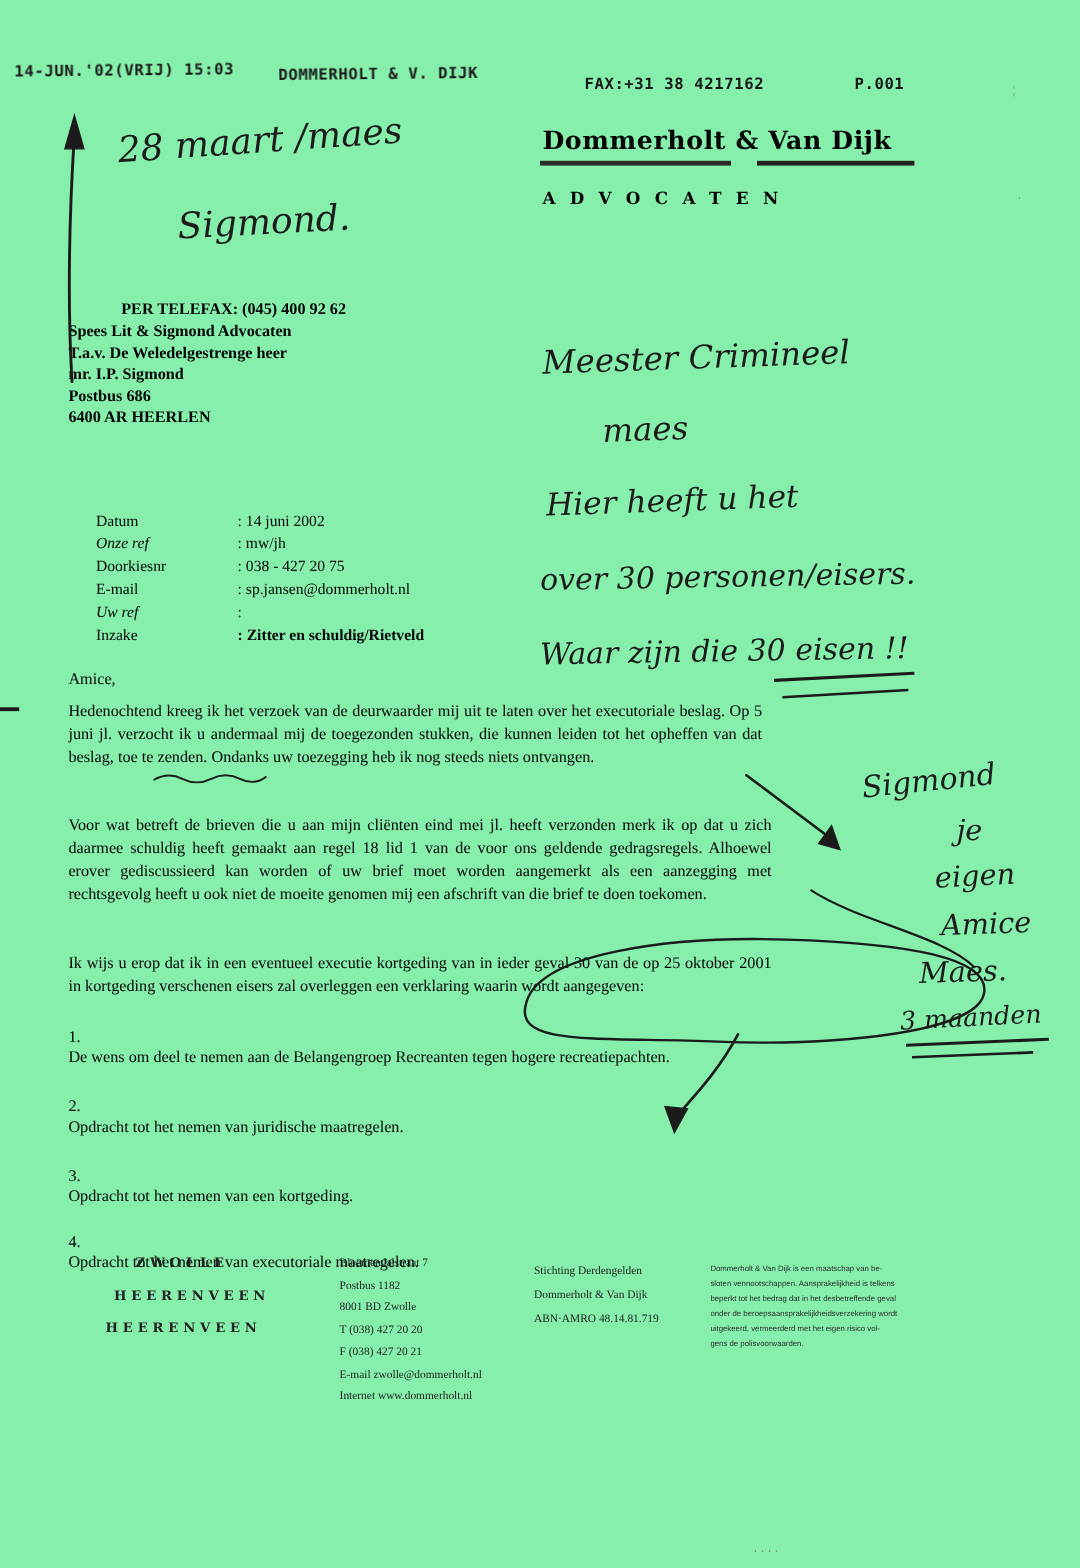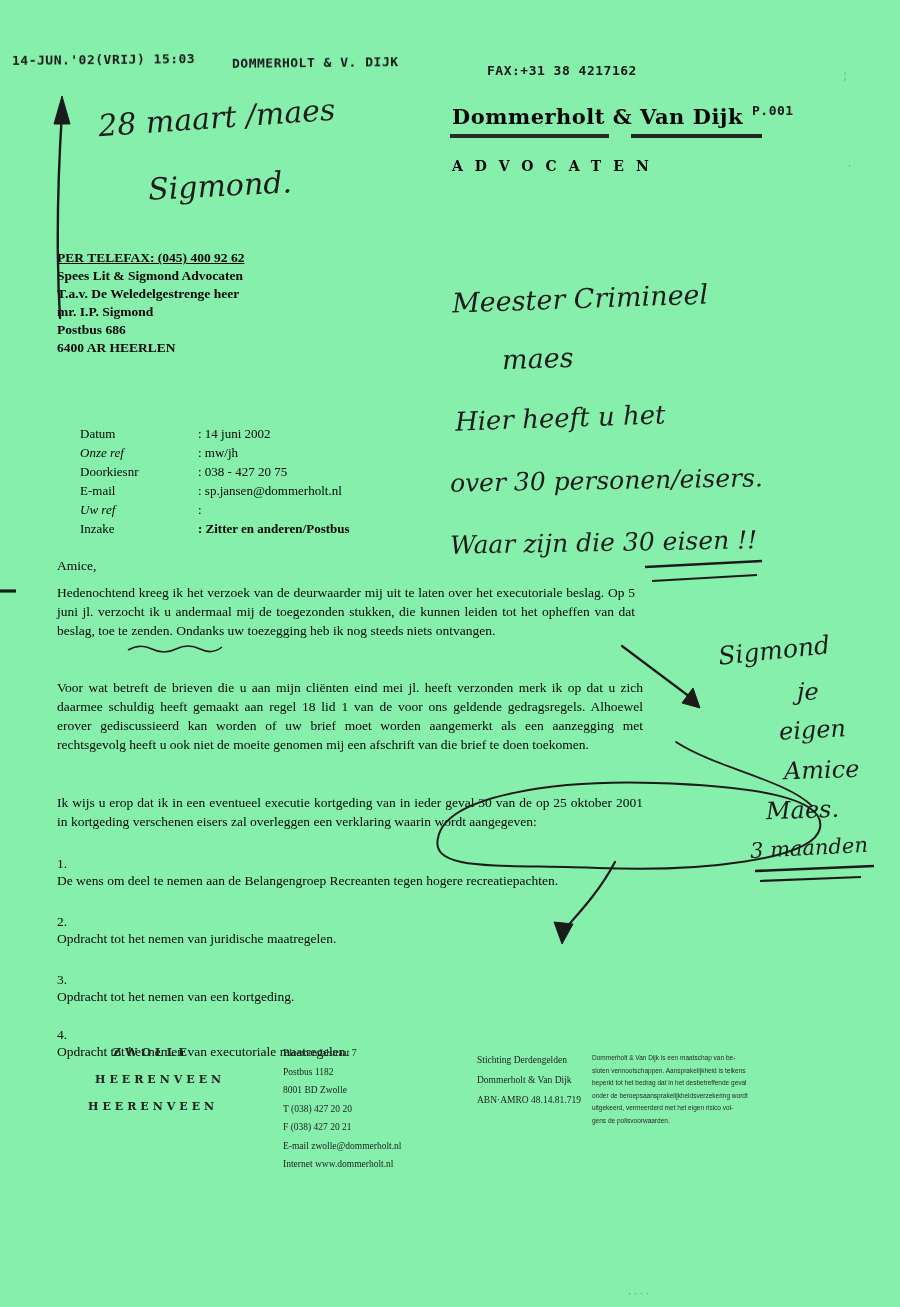--- a/index.html
+++ b/index.html
@@ -8,46 +8,46 @@
   .abs{position:absolute;}
   
   .fax-head{font-family:"DejaVu Sans Mono",monospace;font-weight:bold;font-size:13px;
             color:#2b2b2b;letter-spacing:.5px;filter:blur(.35px) contrast(1.2);white-space:nowrap;}
   .typed{filter:blur(.30px) contrast(1.15);}
   .lh-title{font-family:"DejaVu Serif",serif;font-weight:bold;font-size:21px;letter-spacing:.5px;}
   .lh-bar{height:4px;background:linear-gradient(90deg,#2a2a2a 0 51%,rgba(0,0,0,0) 51% 58%,#232323 58% 100%);
           filter:blur(.4px);}
   .lh-sub{font-family:"DejaVu Serif",serif;font-weight:bold;font-size:14px;letter-spacing:12px;}
   .addr{font-size:13.5px;font-weight:bold;line-height:18px;}
-  .addr .faxline{text-decoration:underline;}
+  .addr .faxline{margin-left:44px;}
   .fields{font-size:13px;line-height:19px;}
   .fields .lbl{display:inline-block;width:118px;}
   .fields .it{font-style:italic;}
   .body-par{font-size:13.5px;line-height:19px;text-align:justify;}
   .list-num{font-size:13.5px;line-height:17px;}
   .hand{font-family:"DejaVu Serif",serif;font-style:italic;color:#1c1c1c;white-space:nowrap;}
   .foot-city{font-family:"DejaVu Serif",serif;font-weight:bold;font-size:11px;letter-spacing:4px;
              color:#222;filter:blur(.3px);white-space:nowrap;}
   .foot-sm{font-size:9.5px;line-height:18.5px;color:#1d1d1d;filter:blur(.35px);white-space:nowrap;}
-  .foot-sm2{font-size:9.5px;line-height:20px;color:#1d1d1d;filter:blur(.35px);white-space:nowrap;margin-left:32px;}
+  .foot-sm2{font-size:9.5px;line-height:20px;color:#1d1d1d;filter:blur(.35px);white-space:nowrap;}
   .disc{font-size:6.5px;line-height:12.5px;color:#2a2a2a;filter:blur(.55px);white-space:nowrap;
         font-family:"Liberation Sans",sans-serif;}
   .speck{color:#777;font-size:10px;}
   svg.overlay{position:absolute;left:0;top:0;pointer-events:none;}
   svg.overlay path, svg.overlay polygon{stroke:#1b1b1b;}
 </style>
 </head>
 <body>
 
 <div class="page">
 
   <div class="abs fax-head" style="left:12px;top:52px;transform:rotate(-0.6deg);">14-JUN.'02(VRIJ) 15:03</div>
   <div class="abs fax-head" style="left:232px;top:55px;transform:rotate(-0.6deg);">DOMMERHOLT &amp; V. DIJK</div>
   <div class="abs fax-head" style="left:487px;top:63px;">FAX:+31 38 4217162</div>
-  <div class="abs fax-head" style="left:752px;top:63px;margin-top:40px;">P.001</div>
+  <div class="abs fax-head" style="left:712px;top:63px;">P.001</div>
   <div class="abs speck" style="left:844px;top:70px;">¦</div>
   <div class="abs speck" style="left:848px;top:160px;">·</div>
 
   <div class="abs hand" style="left:98px;top:100px;font-size:30px;transform:rotate(-4deg);">28 maart /maes</div>
   <div class="abs hand" style="left:148px;top:168px;font-size:30px;transform:rotate(-3deg);">Sigmond.</div>
 
   <div class="abs lh-title typed" style="left:452px;top:104px;">Dommerholt &amp; Van Dijk</div>
   <div class="abs lh-bar" style="left:450px;top:134px;width:312px;"></div>
   <div class="abs lh-sub typed" style="left:452px;top:158px;">ADVOCATEN</div>
 
@@ -65,21 +65,21 @@
   <div class="abs hand" style="left:455px;top:403px;font-size:26px;transform:rotate(-2deg);">Hier heeft u het</div>
   <div class="abs hand" style="left:450px;top:466px;font-size:25px;transform:rotate(-1deg);">over 30 personen/eisers.</div>
   <div class="abs hand" style="left:450px;top:528px;font-size:25px;transform:rotate(-1deg);">Waar zijn die 30 eisen !!</div>
 
   <div class="abs fields typed" style="left:80px;top:424px;">
     <div><span class="lbl">Datum</span><span>: 14 juni 2002</span></div>
     <div><span class="lbl it">Onze ref</span><span>: mw/jh</span></div>
     <div><span class="lbl">Doorkiesnr</span><span>: 038 - 427 20 75</span></div>
     <div><span class="lbl">E-mail</span><span>: sp.jansen@dommerholt.nl</span></div>
     <div><span class="lbl it">Uw ref</span><span>:</span></div>
-    <div><span class="lbl">Inzake</span><span style="font-weight:bold">: Zitter en anderen/Postbus</span></div>
+    <div><span class="lbl">Inzake</span><span style="font-weight:bold">: Zitter en schuldig/Rietveld</span></div>
   </div>
 
   <div class="abs body-par typed" style="left:57px;top:556px;">Amice,</div>
   <div class="abs body-par typed" style="left:57px;top:583px;width:578px;">Hedenochtend kreeg ik het verzoek van de deurwaarder mij uit te laten over het executoriale beslag. Op 5 juni jl. verzocht ik u andermaal mij de toegezonden stukken, die kunnen leiden tot het opheffen van dat beslag, toe te zenden. Ondanks uw toezegging heb ik nog steeds niets ontvangen.</div>
   <div class="abs body-par typed" style="left:57px;top:678px;width:586px;">Voor wat betreft de brieven die u aan mijn cliënten eind mei jl. heeft verzonden merk ik op dat u zich daarmee schuldig heeft gemaakt aan regel 18 lid 1 van de voor ons geldende gedragsregels. Alhoewel erover gediscussieerd kan worden of uw brief moet worden aangemerkt als een aanzegging met rechtsgevolg heeft u ook niet de moeite genomen mij een afschrift van die brief te doen toekomen.</div>
   <div class="abs body-par typed" style="left:57px;top:793px;width:586px;">Ik wijs u erop dat ik in een eventueel executie kortgeding van in ieder geval 30 van de op 25 oktober 2001 in kortgeding verschenen eisers zal overleggen een verklaring waarin wordt aangegeven:</div>
 
   <div class="abs list-num typed" style="left:57px;top:855px;width:620px;">
     <div>1.</div>
     <div>De wens om deel te nemen aan de Belangengroep Recreanten tegen hogere recreatiepachten.</div>

